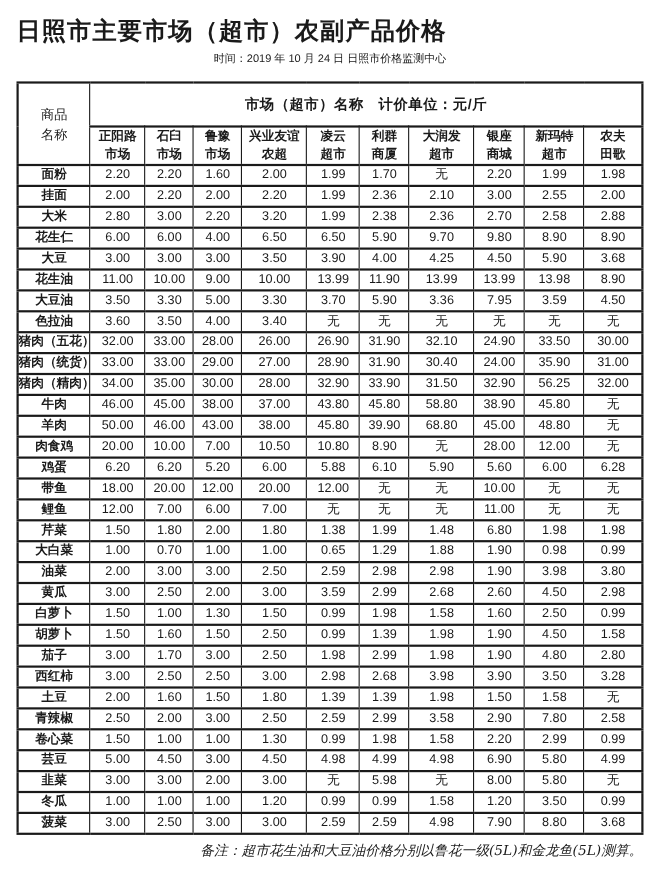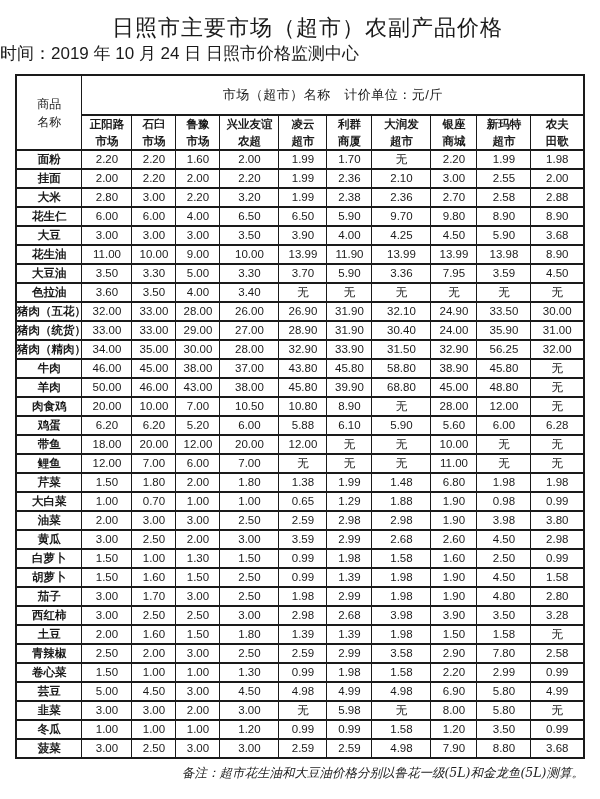--- a/index.html
+++ b/index.html
@@ -7,28 +7,29 @@
     margin: 0; padding: 0;
     width: 600px; height: 799px;
     background: #ffffff;
     color: #1a1a1a;
     font-family: "Liberation Sans", "DejaVu Sans", sans-serif;
     overflow: hidden;
   }
   .page { width: 600px; height: 799px; }
   .page-title {
     margin: 14px 0 4px 15px;
-    text-align: center;
+    text-align: left;
     font-size: 22px;
     line-height: 27px;
-    font-weight: normal;
+    font-weight: bold;
     letter-spacing: 1px;
   }
   .subtitle {
-    font-size: 17px;
+    text-align: center;
+    font-size: 10px;
     line-height: 18px;
     margin: 0 0 11px 0;
   }
   table.price-table {
     width: 568px;
     margin: 0 auto;
     border-collapse: collapse;
     table-layout: fixed;
     border: 2px solid #1a1a1a;
   }
@@ -43,21 +44,21 @@
   }
   th.corner {
     font-size: 12px;
     font-weight: normal;
     white-space: pre-line;
     line-height: 1.5;
   }
   th.group {
     height: 40px;
     font-size: 13px;
-    font-weight: normal;
+    font-weight: bold;
     letter-spacing: 0.5px;
   }
   th.market {
     height: 20px;
     font-size: 11.5px;
     font-weight: bold;
     white-space: pre-line;
     line-height: 1.45;
     margin-left: 28px;
   }

